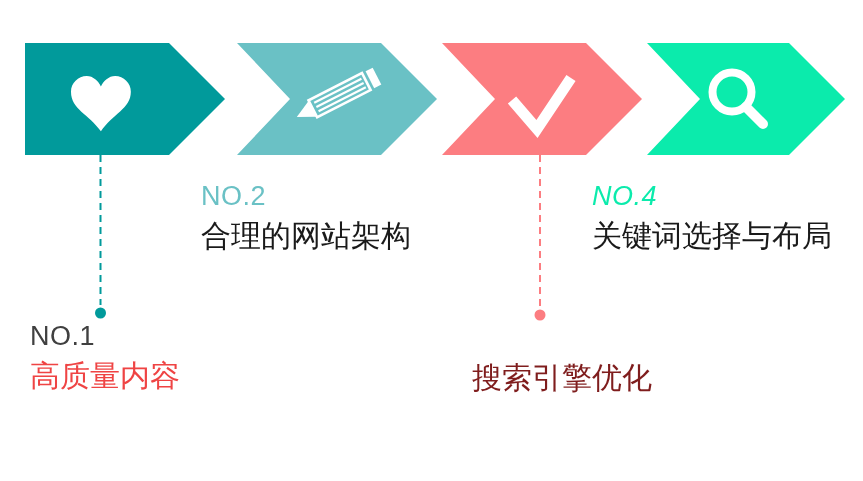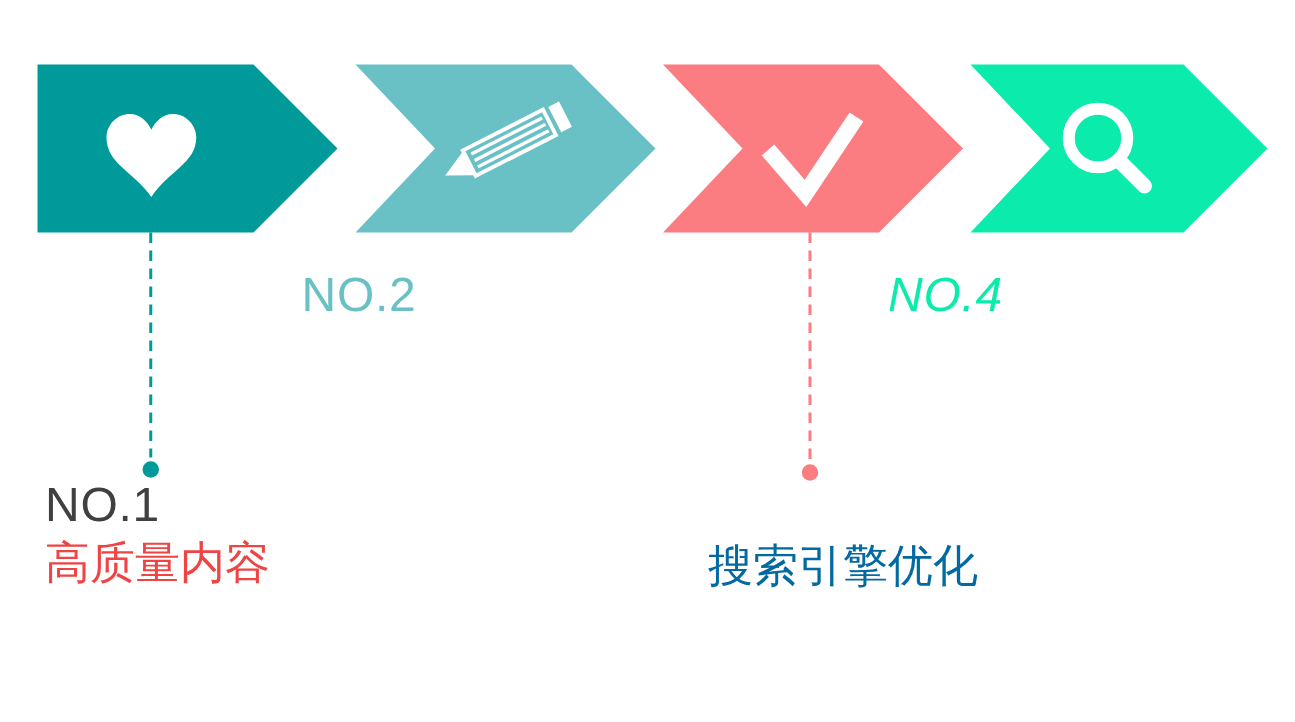--- a/index.html
+++ b/index.html
@@ -18,21 +18,21 @@
   #diagram-svg {
     position: absolute;
     left: 0;
     top: 0;
   }
   .label-group {
     position: absolute;
     white-space: nowrap;
   }
   .step-number {
-    font-size: 32px;
+    font-size: 27px;
     line-height: 38px;
     font-weight: 400;
     letter-spacing: 0.5px;
   }
   .step-title {
     font-size: 30px;
     line-height: 38px;
     font-weight: 400;
     margin-top: 2px;
   }
@@ -84,23 +84,25 @@
     </g>
   </svg>
 
   <div class="label-group" id="label-group-1">
     <div class="step-number" style="color: #404040;">NO.1</div>
     <div class="step-title" style="color: #ef4444;">高质量内容</div>
   </div>
 
   <div class="label-group" id="label-group-2">
     <div class="step-number" style="color: rgb(106, 193, 197);">NO.2</div>
+    <div class="step-title" style="color: rgb(26, 26, 26);">合理的网站架构</div>
   </div>
 
   <div class="label-group" id="label-group-3">
-    <div class="step-title" style="color: #0369a1; margin-top: 42px;">搜索引擎优化</div>
+    <div class="step-title" style="color: #7f1d1d; margin-top: 42px;">搜索引擎优化</div>
   </div>
 
   <div class="label-group" id="label-group-4">
     <div class="step-number" style="color: rgb(11, 235, 172); font-style: italic;">NO.4</div>
+    <div class="step-title" style="color: rgb(26, 26, 26);">关键词选择与布局</div>
   </div>
 
 </div>
 
 </body></html>

